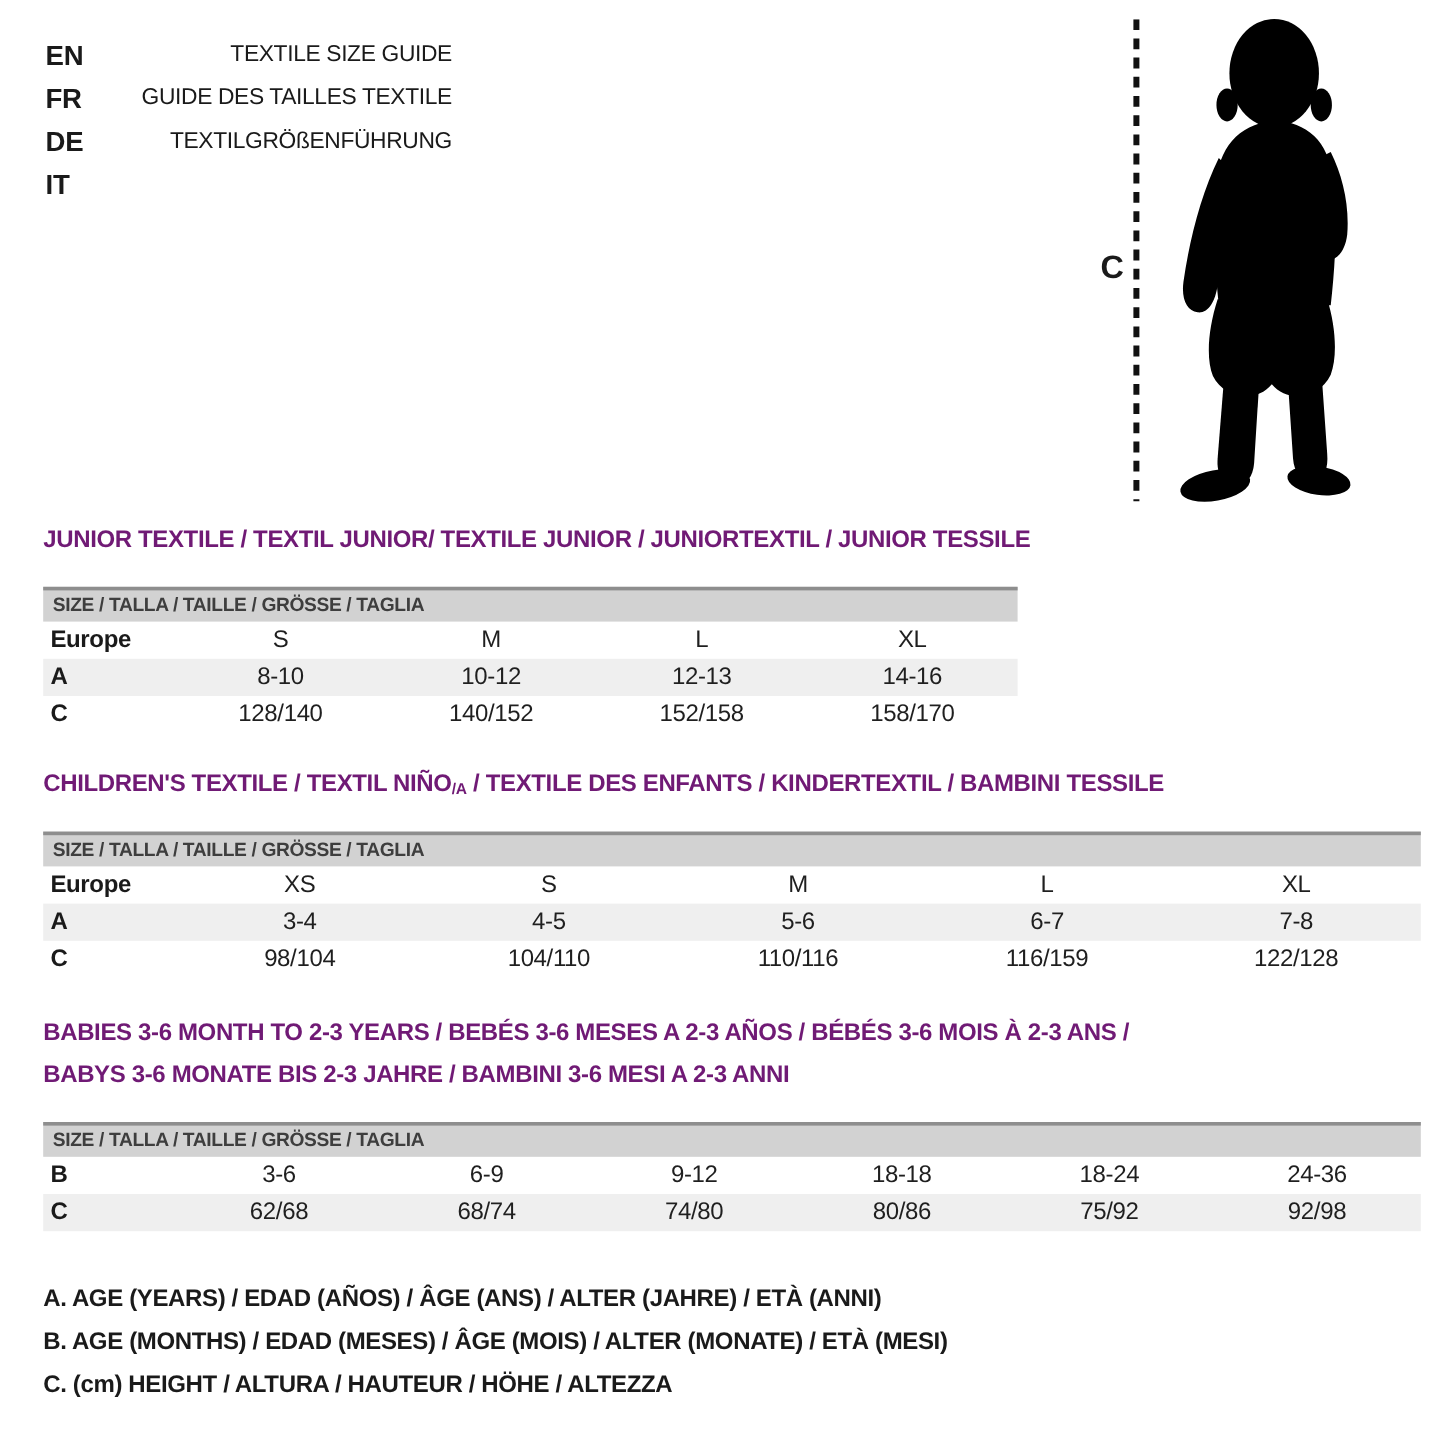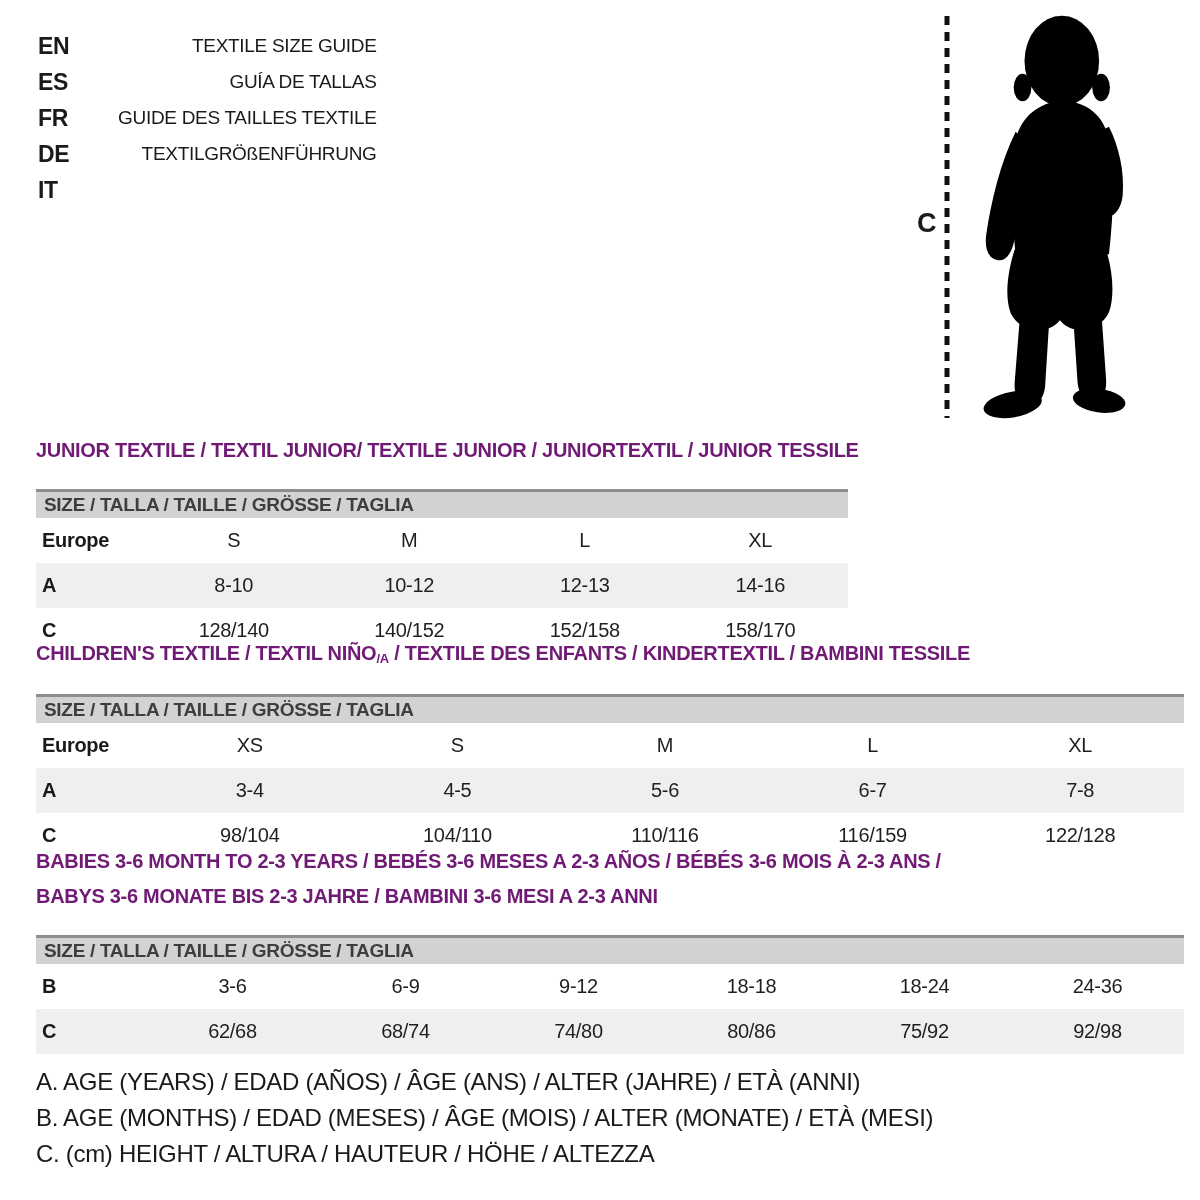--- a/index.html
+++ b/index.html
@@ -27,41 +27,37 @@
   
   .section{left:36px;}
   #section-junior{top:433px;width:812px;}
   #section-children{top:636px;width:1148px;}
   #section-babies{top:844px;width:1148px;}
   .section-title{font-size:20px;font-weight:700;color:#701a75;line-height:35px;white-space:nowrap;}
   .section-title .sub{font-size:13px;position:relative;top:3px;letter-spacing:-0.2px;}
   .size-table{margin-top:21px;}
   .size-bar{height:26px;background:#d2d2d2;border-top:3px solid #8e8e8e;
     display:flex;align-items:center;padding-left:8px;
-    font-size:19px;font-weight:700;color:#3e3e3e;white-space:nowrap;}
-  .trow{display:flex;height:45px;align-items:center;font-size:20px;}
+    font-size:16px;font-weight:700;color:#3e3e3e;white-space:nowrap;}
+  .trow{display:flex;height:31px;align-items:center;font-size:20px;}
   .trow.shade{background:#efefef;}
   .tlabel{width:110px;padding-left:6px;font-weight:700;box-sizing:border-box;}
   .tcell{flex:1;text-align:center;font-weight:400;color:#1f1f1f;}
 
   
   .notes{left:36px;top:1064px;}
-  .note-line{font-size:24px;font-weight:400;line-height:36px;white-space:nowrap;}
+  .note-line{font-size:20px;font-weight:700;line-height:36px;white-space:nowrap;}
 </style>
 </head>
 <body>
 
 <div class="abs lang-header">
     <div class="lang-row">
       <span class="lang-code">EN</span>
       <span class="lang-title">TEXTILE SIZE GUIDE</span>
-    </div>
-    <div class="lang-row">
-      <span class="lang-code">ES</span>
-      <span class="lang-title">GUÍA DE TALLAS</span>
     </div>
     <div class="lang-row">
       <span class="lang-code">FR</span>
       <span class="lang-title">GUIDE DES TAILLES TEXTILE</span>
     </div>
     <div class="lang-row">
       <span class="lang-code">DE</span>
       <span class="lang-title">TEXTILGRÖßENFÜHRUNG</span>
     </div>
     <div class="lang-row">

